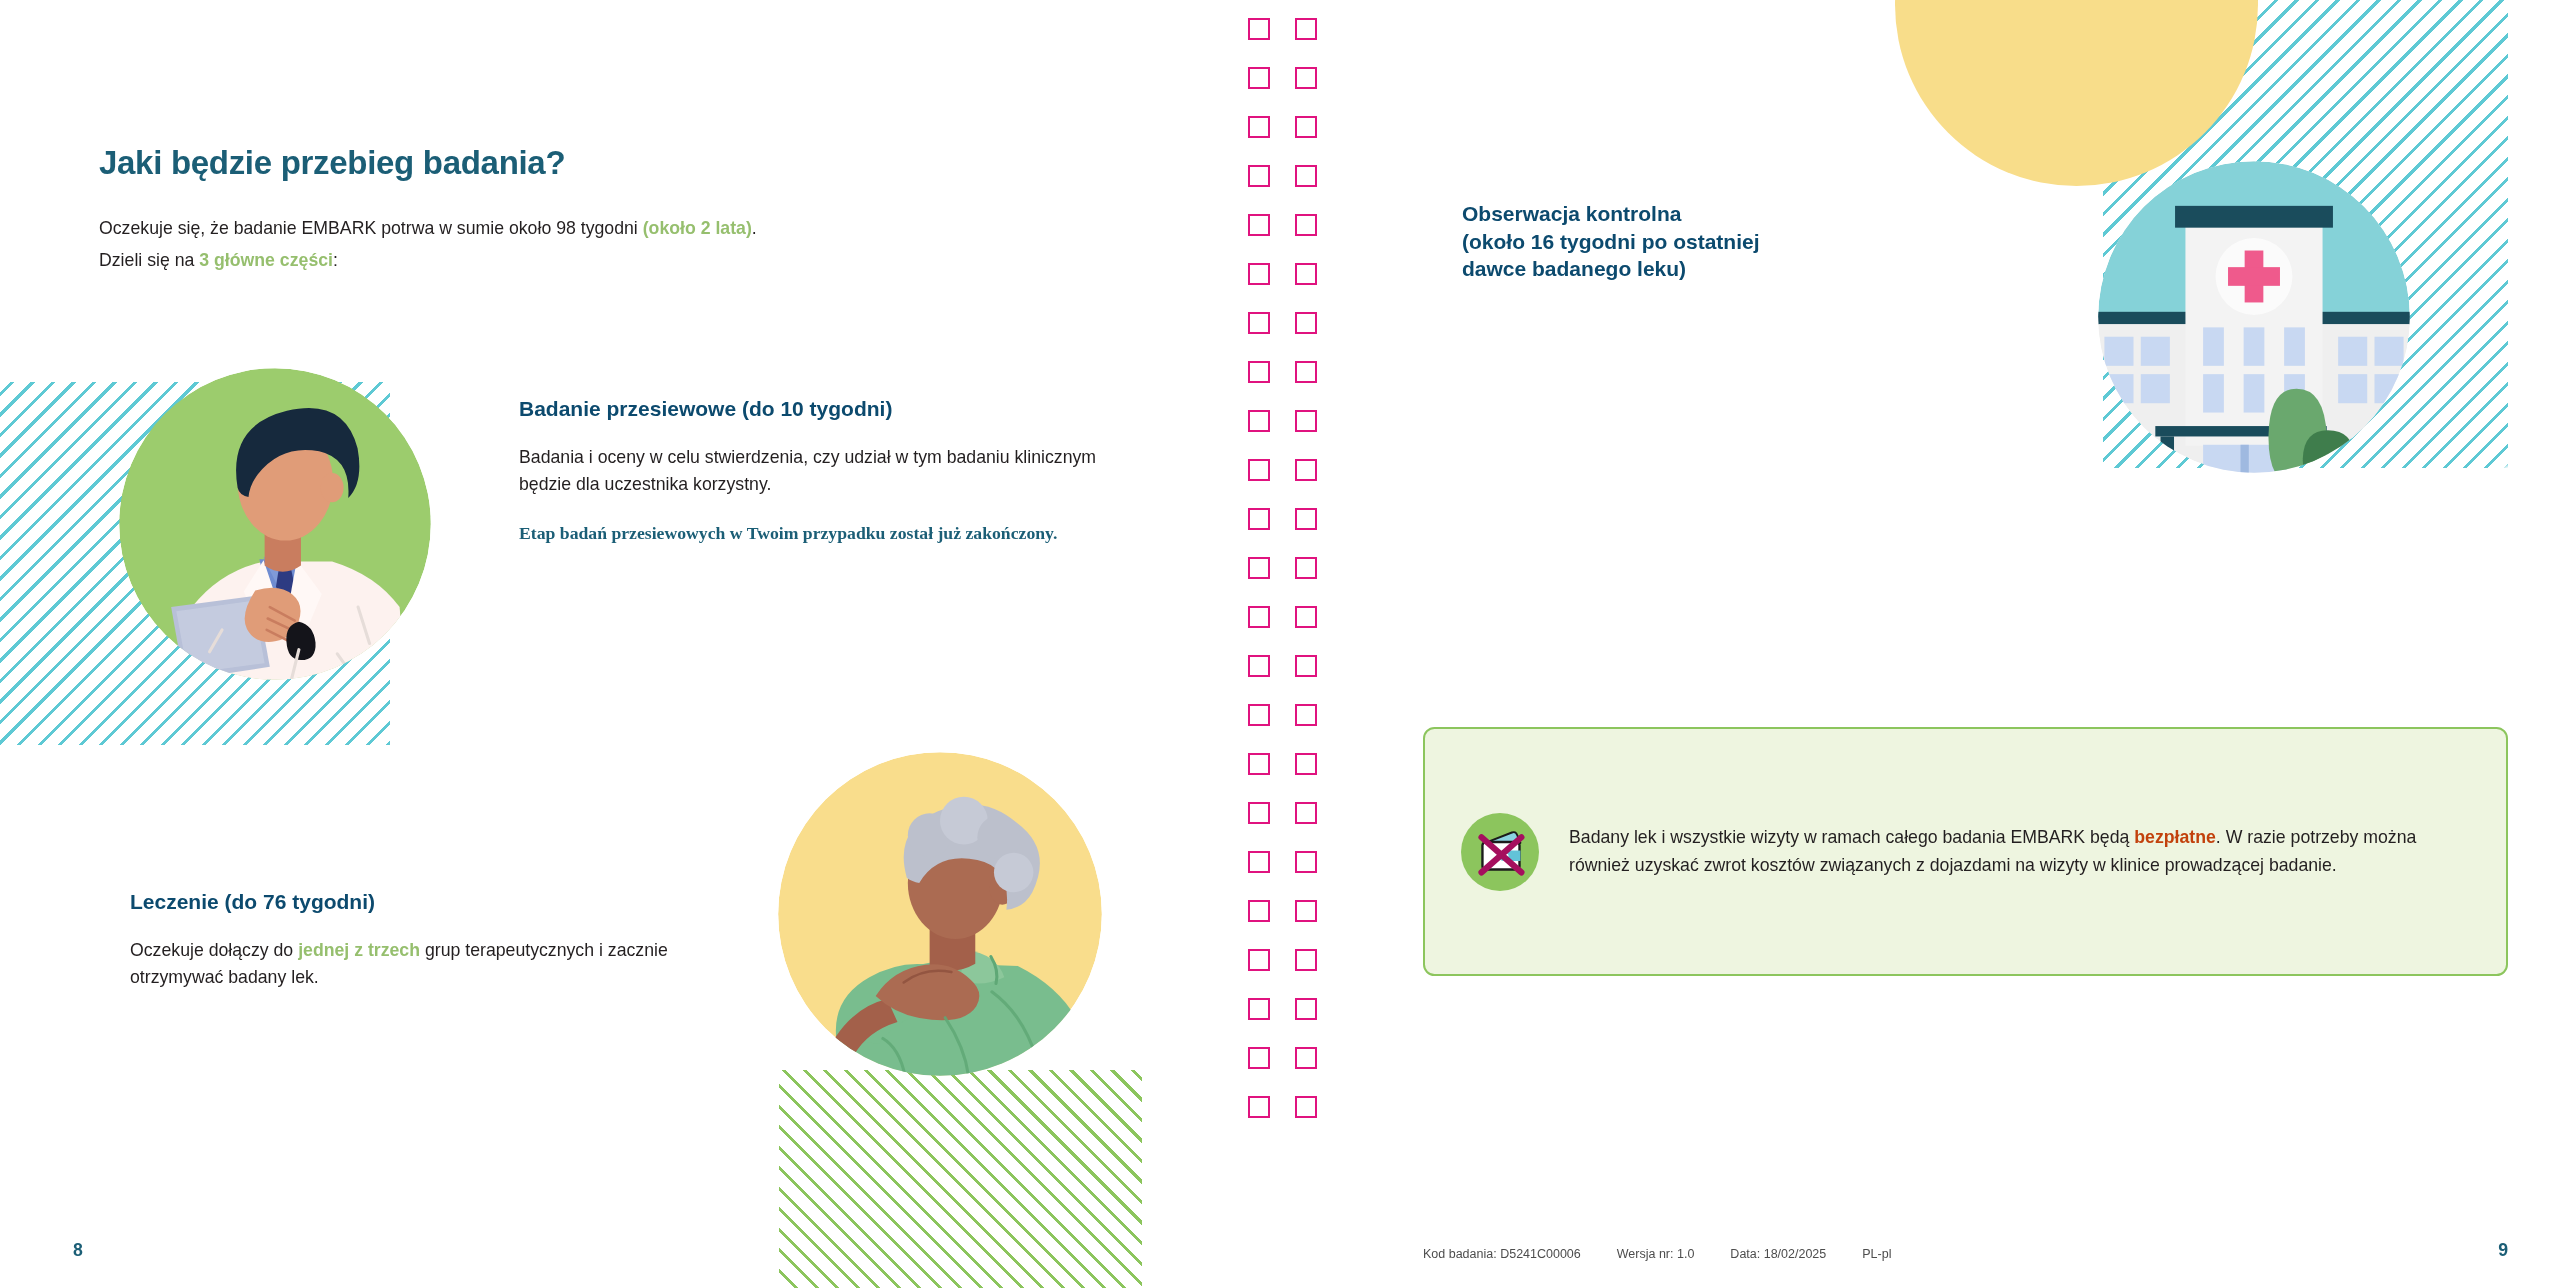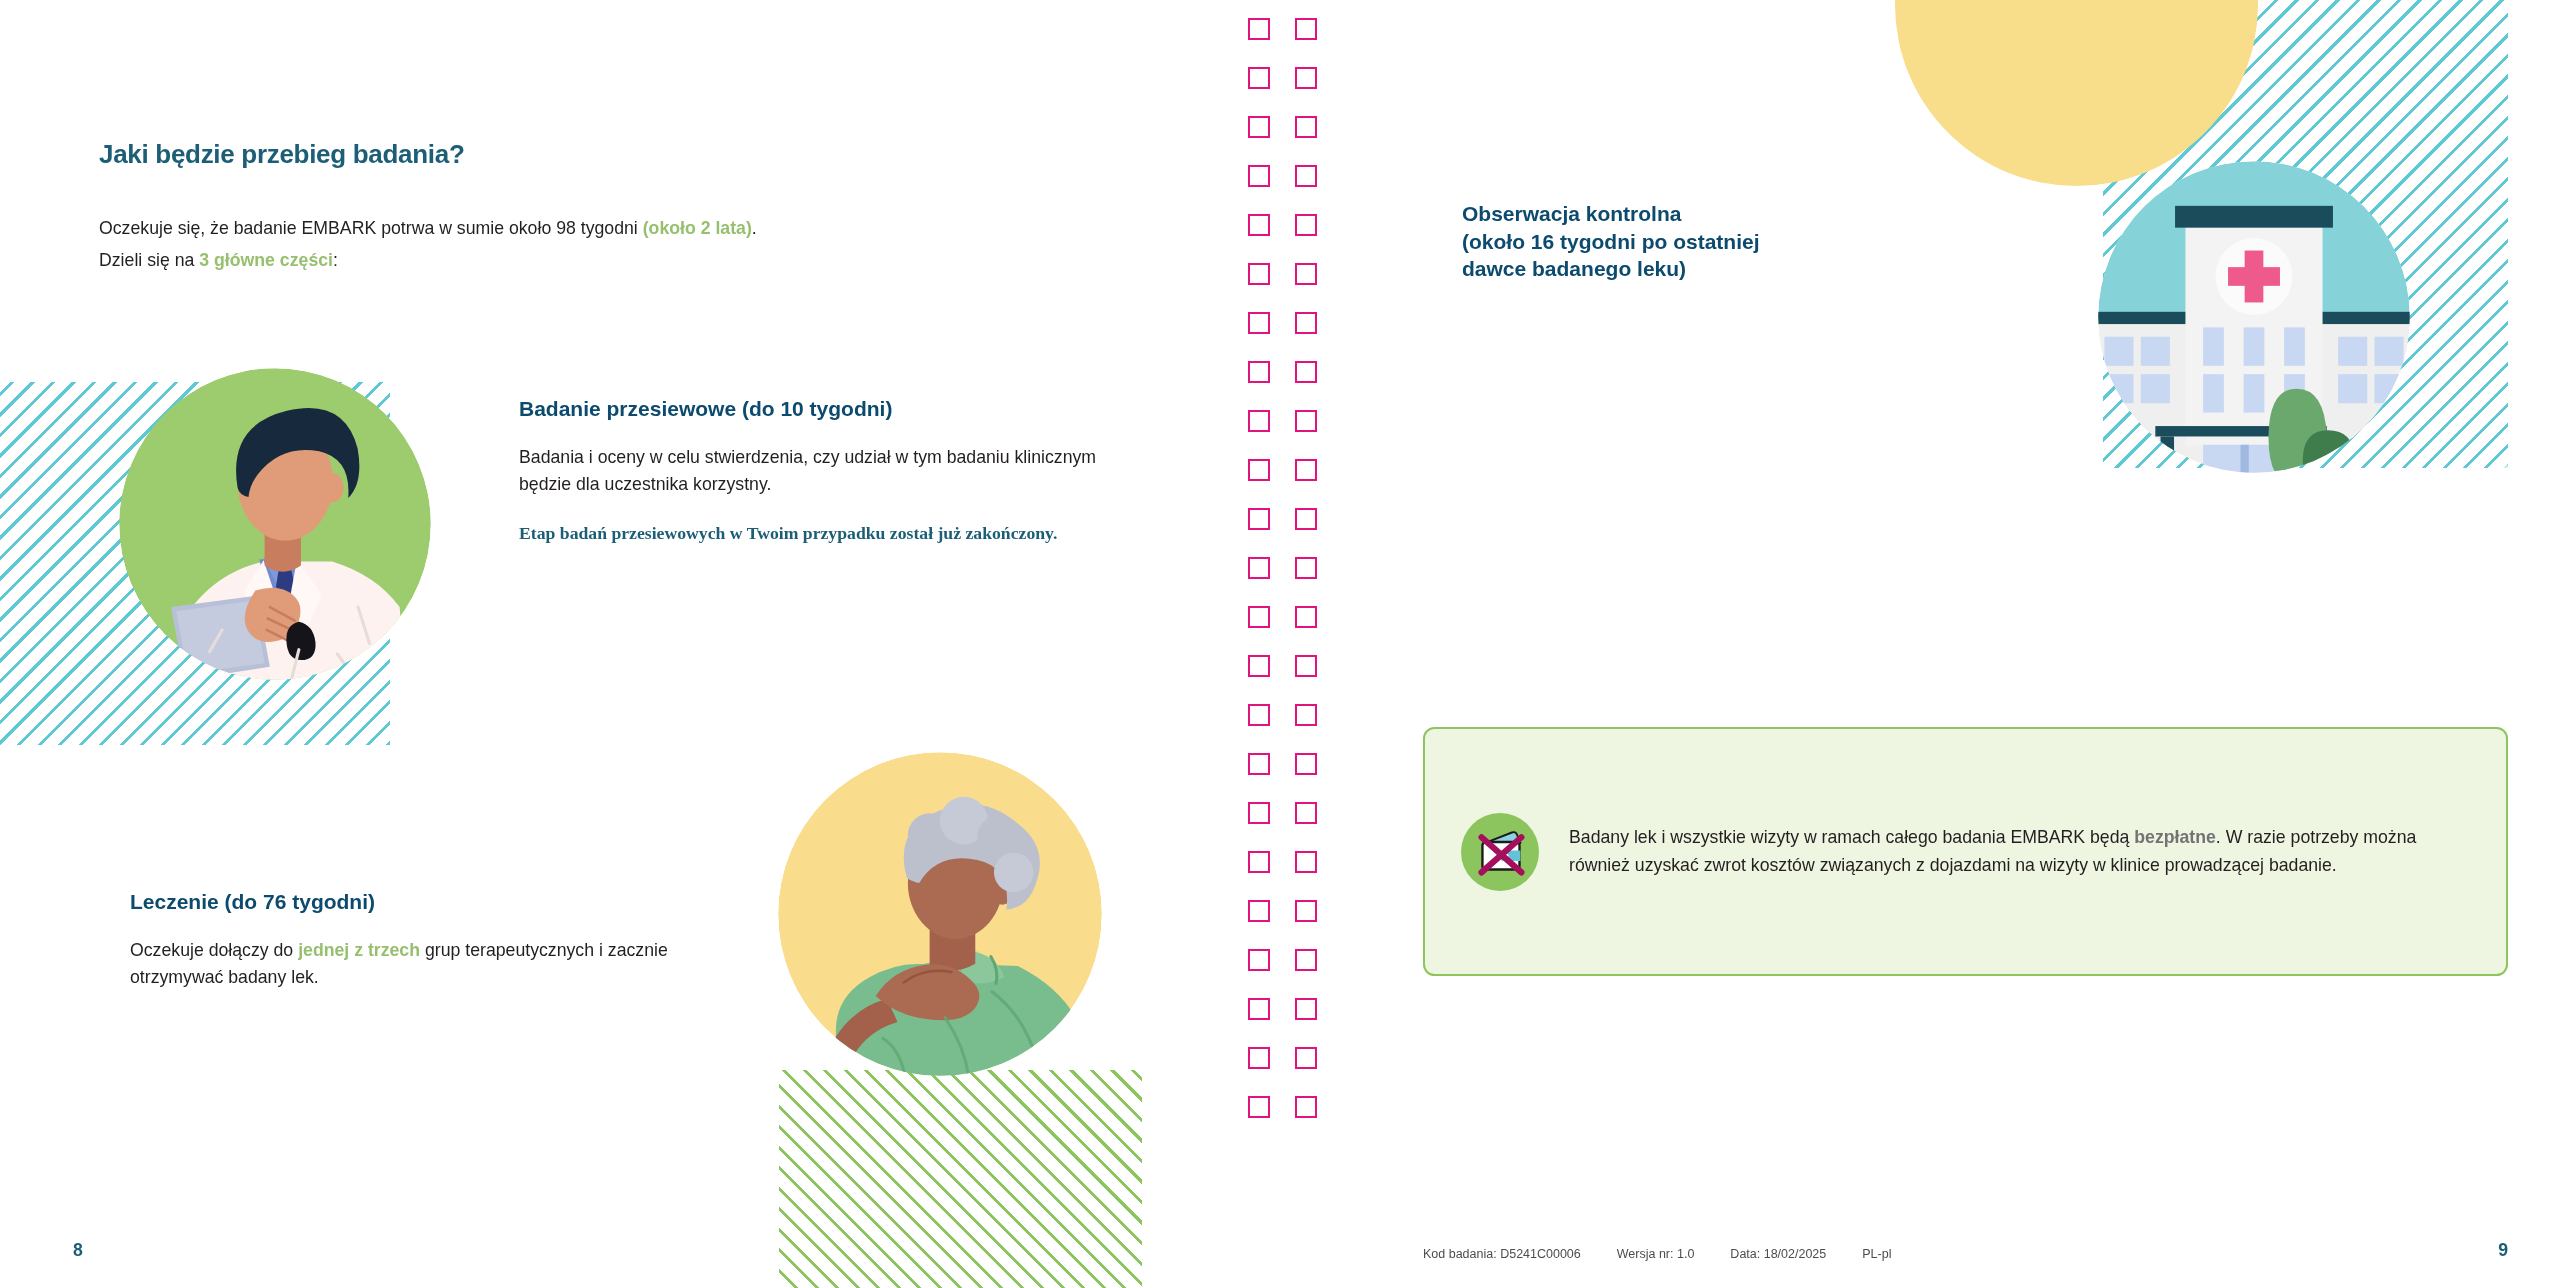--- a/index.html
+++ b/index.html
@@ -29,21 +29,21 @@
   
   #yellow-quarter{left:1895px;top:-177px;width:363px;height:363px;border-radius:50%;
     background:#f8dd8a;}
 
   
   .page-num{position:absolute;bottom:27px;font-size:17.7px;font-weight:700;color:#1b5e76;}
   #page-left{left:73px;}
   #page-right{right:68px;}
 
   
-  #main-title{position:absolute;left:99px;top:122px;font-size:26px;font-weight:700;
+  #main-title{position:absolute;left:99px;top:122px;font-size:33px;font-weight:700;
       color:#1b5e76;letter-spacing:-0.3px;}
 
   .body-copy{font-size:17.7px;line-height:1.52;color:#231f20;}
   .sec-head{font-size:21px;font-weight:700;color:#0c4a6e;line-height:1.32;}
   .g{color:#96bf6e;font-weight:700;}
   .t{color:#1b5e76;font-weight:700;}
 
   #intro{position:absolute;left:99px;top:215px;width:1054px;}
   #intro p{margin:0 0 5.2px 0;}
 
@@ -68,21 +68,21 @@
   .cb-row{display:flex;gap:25px;margin-bottom:27px;}
   .cb{width:22px;height:22px;border:2.1px solid #e0137f;box-sizing:border-box;background:#fff;}
 
   
   #callout{position:absolute;left:1423px;top:727px;width:1085px;height:249px;
     background:#eef5e0;border:2.1px solid #8cc55d;border-radius:11.4px;box-sizing:border-box;
     display:flex;align-items:center;padding:0 36px;gap:30px;}
   #callout-icon{flex:0 0 auto;width:78px;height:78px;border-radius:50%;background:#8cc55d;
     position:relative;display:flex;align-items:center;justify-content:center;}
   #callout-text{font-size:17.7px;line-height:1.56;color:#231f20;}
-  #callout-text .t{color:#737373;}
+  #callout-text .t{color:#c2410c;}
 
   
   #footer-meta{position:absolute;left:1423px;bottom:27px;font-size:12.5px;color:#4d4d4d;
      display:flex;gap:36px;}
 
   
   .illus{position:absolute;overflow:hidden;}
   #doctor-illus{left:114px;top:363px;width:322px;height:322px;}
   #elderly-illus{left:774px;top:748px;width:332px;height:332px;}
   #hospital-illus{left:2093px;top:156px;width:322px;height:322px;}

